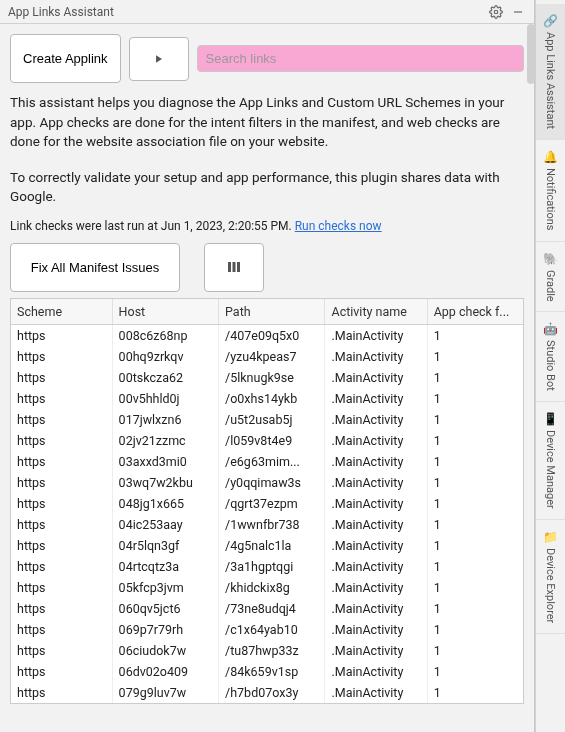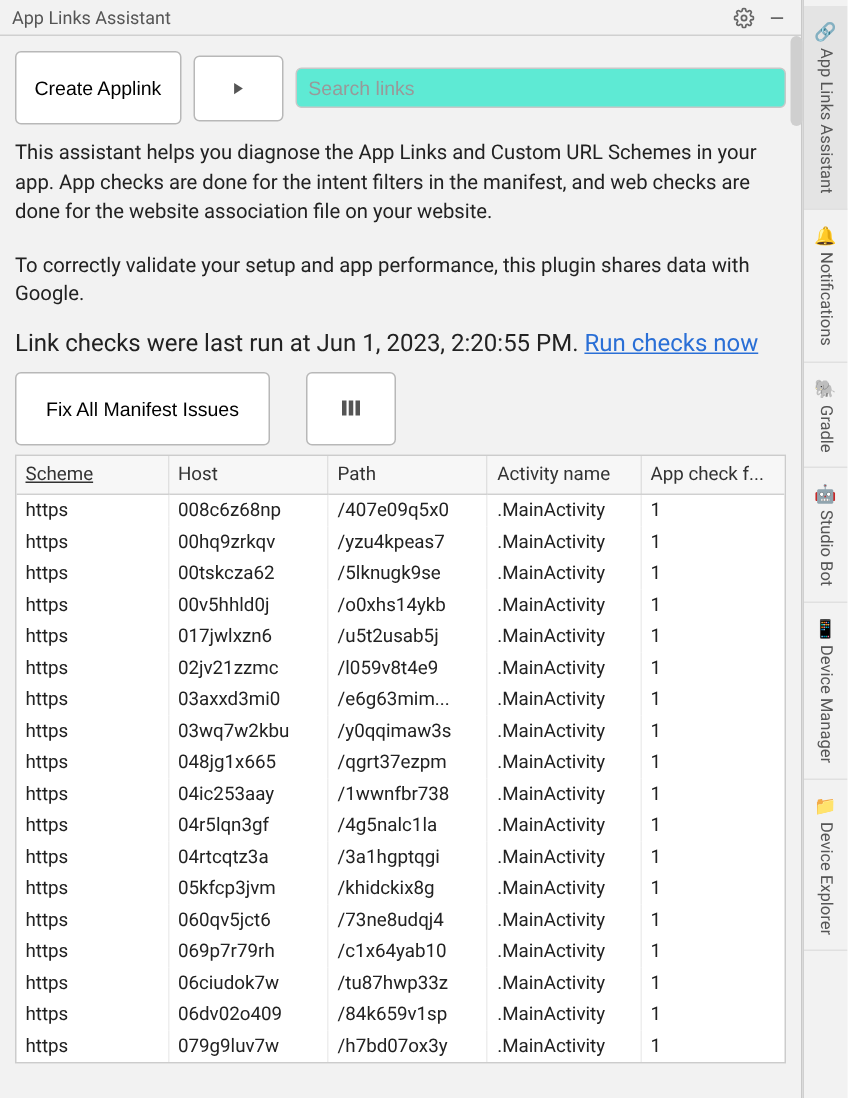--- a/index.html
+++ b/index.html
@@ -59,41 +59,41 @@
   padding: 16px 12px;
   font-size: 13px;
   cursor: pointer;
 }
 .play-btn {
   width: 60px;
   display: flex; align-items: center; justify-content: center;
 }
 .search-input {
   flex: 1;
-  background: #5eead4;
+  background: #f9a8d4;
   border: 1px solid #c8c8c8;
   border-radius: 4px;
   padding: 5px 8px;
   font-size: 13px;
   color: #333;
 }
 .search-input::placeholder { color: #999; }
 .description {
   font-size: 13.5px;
   line-height: 1.45;
   color: #222;
   margin-top: 4px;
 }
 .link {
   color: #2a6fd6;
   text-decoration: underline;
   cursor: pointer;
 }
 .status-row {
-  font-size: 16px;
+  font-size: 12px;
   color: #222;
   margin-top: 6px;
 }
 .filter-row {
   display: flex;
   gap: 24px;
   margin-top: 4px;
 }
 .select-box {
   flex: 1;
@@ -145,21 +145,21 @@
 th:last-child { border-right: none; }
 td {
   padding: 3px 6px;
   border-right: 1px solid #eee;
   white-space: nowrap;
   overflow: hidden;
   text-overflow: ellipsis;
   color: #222;
 }
 td:last-child { border-right: none; }
-.col-scheme { width: 95px; text-decoration: underline; }
+.col-scheme { width: 95px; }
 .col-host { width: 100px; }
 .col-path { width: 100px; }
 .col-activity { width: 96px; margin-left: 48px; }
 .col-check { width: 90px; }
 .right-sidebar {
   width: 30px;
   background: #f2f2f2;
   border-left: 1px solid #d0d0d0;
   display: flex;
   flex-direction: column;

